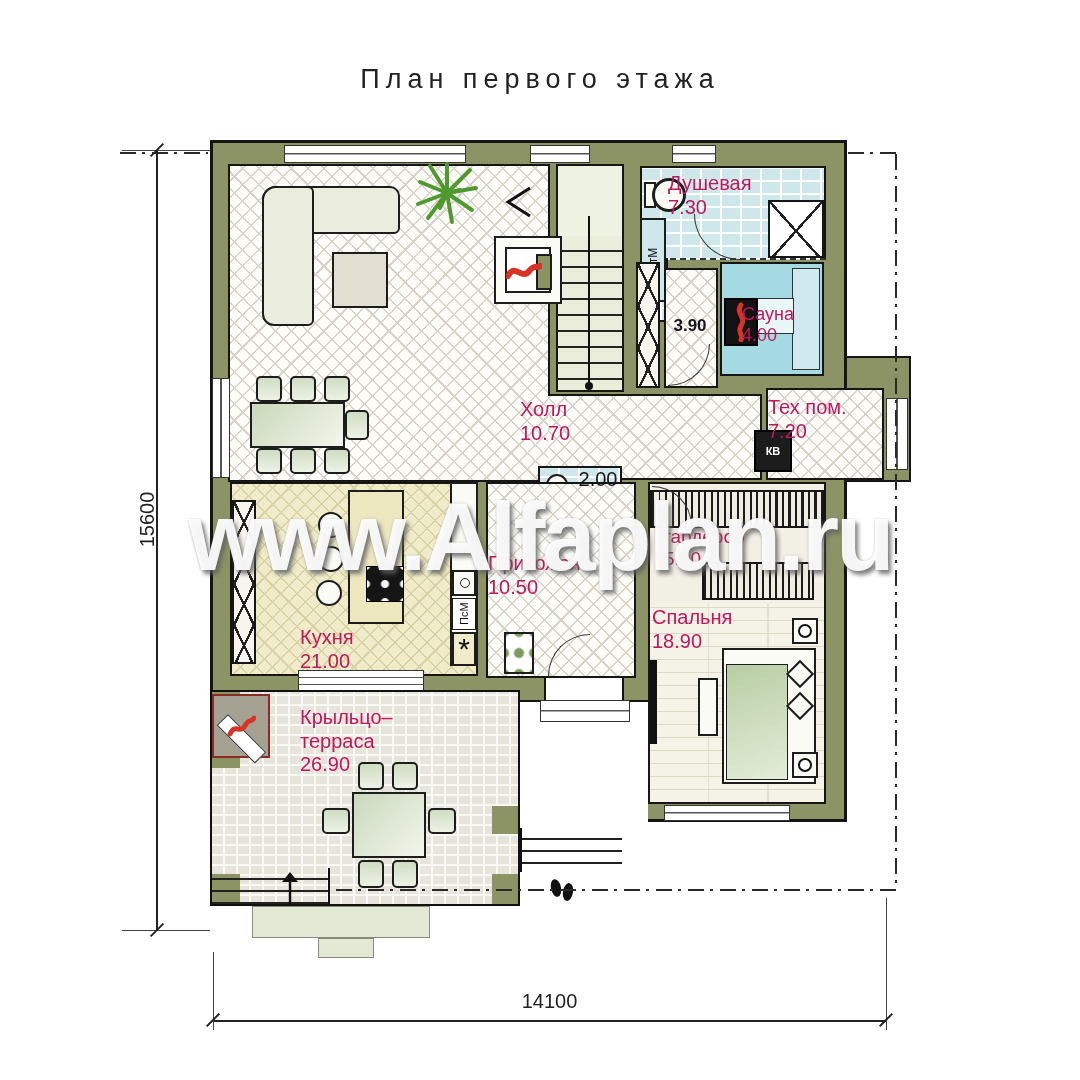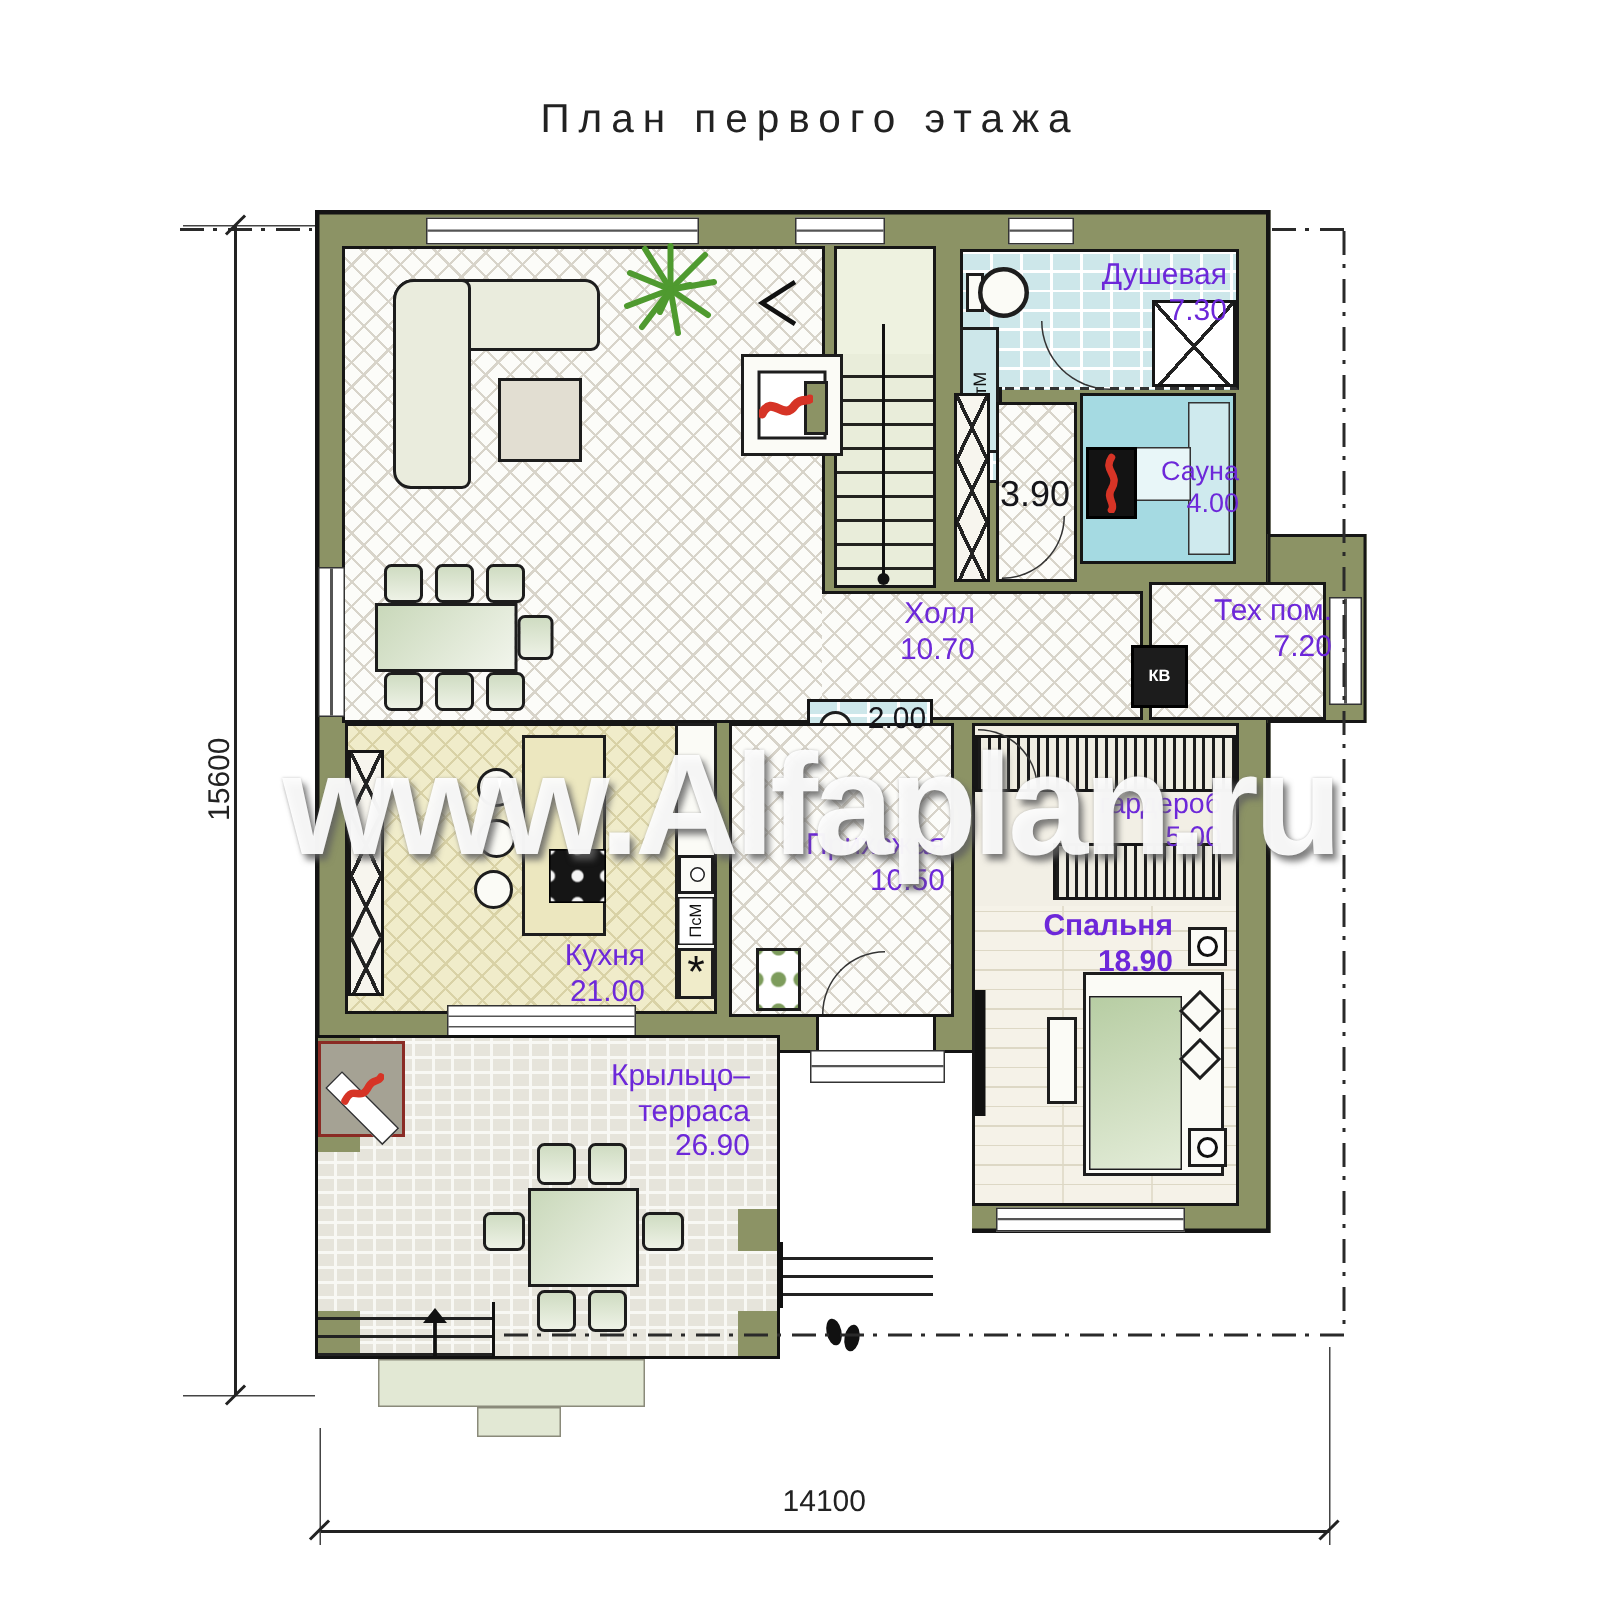--- a/index.html
+++ b/index.html
@@ -34,21 +34,21 @@
   .winH{background:#fff;border:1.5px solid #333;background-image:linear-gradient(#555 0 0);
         background-size:100% 1.5px;background-position:center;background-repeat:no-repeat;}
   .winH2{background:#fff;border:1.5px solid #333;background-image:linear-gradient(#555 0 0),linear-gradient(#555 0 0);
         background-size:100% 1.2px;background-position:0 32%,0 68%;background-repeat:no-repeat;}
   .winV{background:#fff;border:1.5px solid #333;background-image:
         linear-gradient(90deg,transparent calc(50% - .75px),#555 calc(50% - .75px) calc(50% + .75px),transparent 0);}
   .wfur{background:#fbfbf6;border:2px solid #1d1d1d;}
   .gfur{background:linear-gradient(135deg,#c9d8ba,#f2f5ec);border:2px solid #1d1d1d;}
   .chair{background:linear-gradient(180deg,#cfdcc2,#eef2e6);border:2px solid #1d1d1d;border-radius:5px;}
   .round{border-radius:50%;}
-  .lbl{font-size:20px;line-height:1.18;color:#6d28d9;text-align:right;}
+  .lbl{font-size:20px;line-height:1.18;color:#be185d;text-align:left;}
   .lbl .nm,.lbl .ar{display:block;}
   .lbl .nm{white-space:pre-line;}
   .sml{font-size:17px;color:#15151a;text-align:center;}
   .vtxt{writing-mode:vertical-rl;transform:rotate(180deg);font-size:12px;color:#111;
         display:flex;align-items:center;justify-content:center;}
   .dash{background:repeating-linear-gradient(90deg,#2a2a2a 0 16px,transparent 16px 22px,#2a2a2a 22px 25px,transparent 25px 32px);}
   .dashv{background:repeating-linear-gradient(180deg,#2a2a2a 0 16px,transparent 16px 22px,#2a2a2a 22px 25px,transparent 25px 32px);}
   .dimline{background:#222;}
   .tick{background:#222;width:18px;height:2px;transform:rotate(-45deg);}
   .dim{font-size:20px;color:#222;}
@@ -228,21 +228,21 @@
 
   <div class="abs winH" style="left:284px;top:145px;width:182px;height:18px;"></div>
   <div class="abs winH" style="left:530px;top:145px;width:60px;height:18px;"></div>
   <div class="abs winH" style="left:672px;top:145px;width:44px;height:18px;"></div>
   <div class="abs winV" style="left:212px;top:378px;width:18px;height:100px;"></div>
 
   <div class="abs lbl" style="left:668px;top:172px;width:150px;">
     <span class="nm">Душевая</span>
     <span class="ar">7.30</span>
   </div>
-  <div class="abs sml" style="left:658px;top:316px;width:64px;font-size:24px;">
+  <div class="abs sml" style="left:658px;top:316px;width:64px;font-size:17px;font-weight:bold;">
     <span>3.90</span>
   </div>
   <div class="abs lbl" style="left:742px;top:304px;width:84px;font-size:18px;">
     <span class="nm">Сауна</span>
     <span class="ar">4.00</span>
   </div>
   <div class="abs lbl" style="left:520px;top:398px;width:130px;">
     <span class="nm">Холл</span>
     <span class="ar">10.70</span>
   </div>
@@ -258,21 +258,21 @@
     <span>2.00</span>
   </div>
   <div class="abs lbl" style="left:488px;top:552px;width:142px;">
     <span class="nm">Прихожая</span>
     <span class="ar">10.50</span>
   </div>
   <div class="abs lbl" style="left:664px;top:526px;width:150px;font-size:19px;">
     <span class="nm">гардероб</span>
     <span class="ar">5.00</span>
   </div>
-  <div class="abs lbl" style="left:652px;top:606px;width:130px;font-weight:bold;">
+  <div class="abs lbl" style="left:652px;top:606px;width:130px;">
     <span class="nm">Спальня</span>
     <span class="ar">18.90</span>
   </div>
   <div class="abs lbl" style="left:300px;top:706px;width:200px;">
     <span class="nm">Крыльцо–
 терраса</span>
     <span class="ar">26.90</span>
   </div>
 
   <svg class="abs" style="left:414px;top:160px;color:var(--plant_green,#4f9a2f);" width="66" height="66" viewBox="0 0 66 66">

